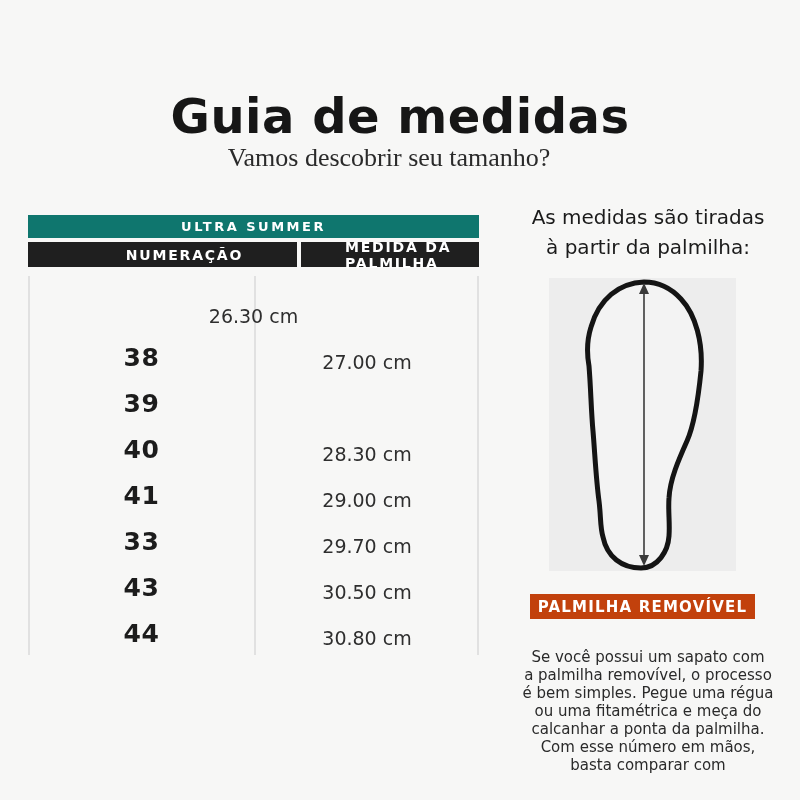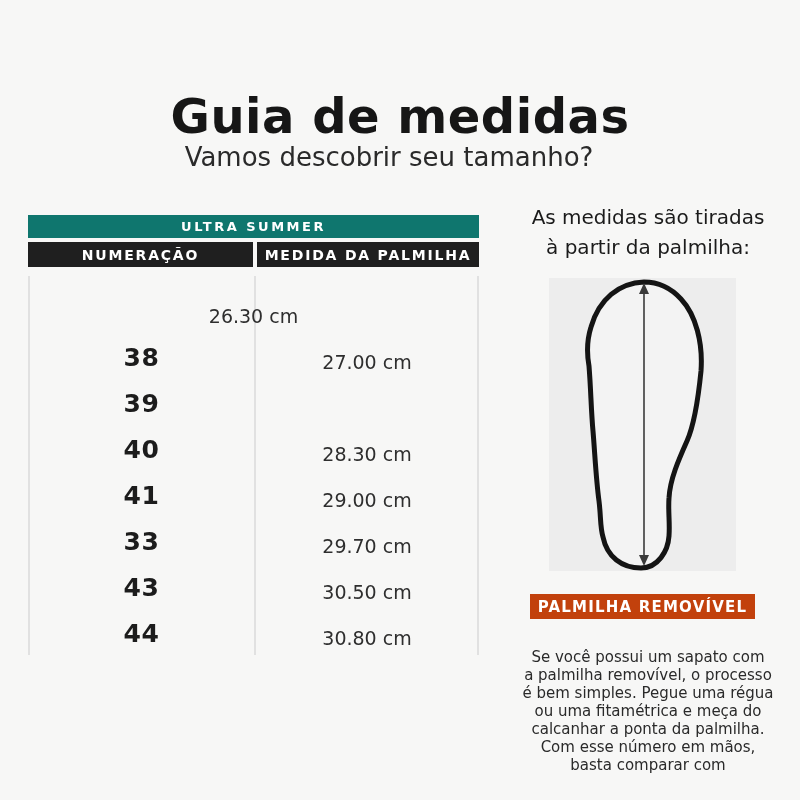--- a/index.html
+++ b/index.html
@@ -8,33 +8,33 @@
     background:#f7f7f6;color:#1d1d1d;
     font-family:"DejaVu Sans","Liberation Sans",sans-serif;
   }
   
   .page-title{
     position:absolute;top:60px;left:0;width:800px;text-align:center;
     font-size:48px;font-weight:bold;letter-spacing:.5px;color:#161616;line-height:1;
   }
   .page-subtitle{
     position:absolute;top:116px;left:0;width:778px;text-align:center;
-    font-size:26px;color:#2a2a2a;line-height:1.2;
+    font-size:26px;color:#2a2a2a;line-height:1.2;font-family:Liberation Serif, serif;
   }
   
   .size-table{position:absolute;left:28px;top:215px;width:451px;}
   .brand-bar{
     height:23px;background:#0f766e;color:#fff;
     display:flex;align-items:center;justify-content:center;
     font-size:13px;font-weight:bold;letter-spacing:2.5px;
   }
   .col-bars{display:flex;gap:4px;margin-top:4px;height:25px;}
   .col-bar{
     background:#1f1f1f;color:#fff;display:flex;align-items:center;justify-content:center;
-    font-size:14px;font-weight:bold;letter-spacing:1.8px;
+    font-size:14px;font-weight:bold;letter-spacing:1.8px;padding-left:44px;
   }
   .col-bar.c1{width:225px;}
   .col-bar.c2{flex:1;}
   .table-body{position:relative;margin-top:5px;height:383px;box-sizing:border-box;padding-top:16px;}
   .vline{position:absolute;top:4px;bottom:0;width:2px;background:#e1e1e1;}
   .vline.l{left:0;}
   .vline.m{left:226px;}
   .vline.r{right:0;}
   .trow{display:flex;height:46px;}
   .cell{display:flex;align-items:center;justify-content:center;}

